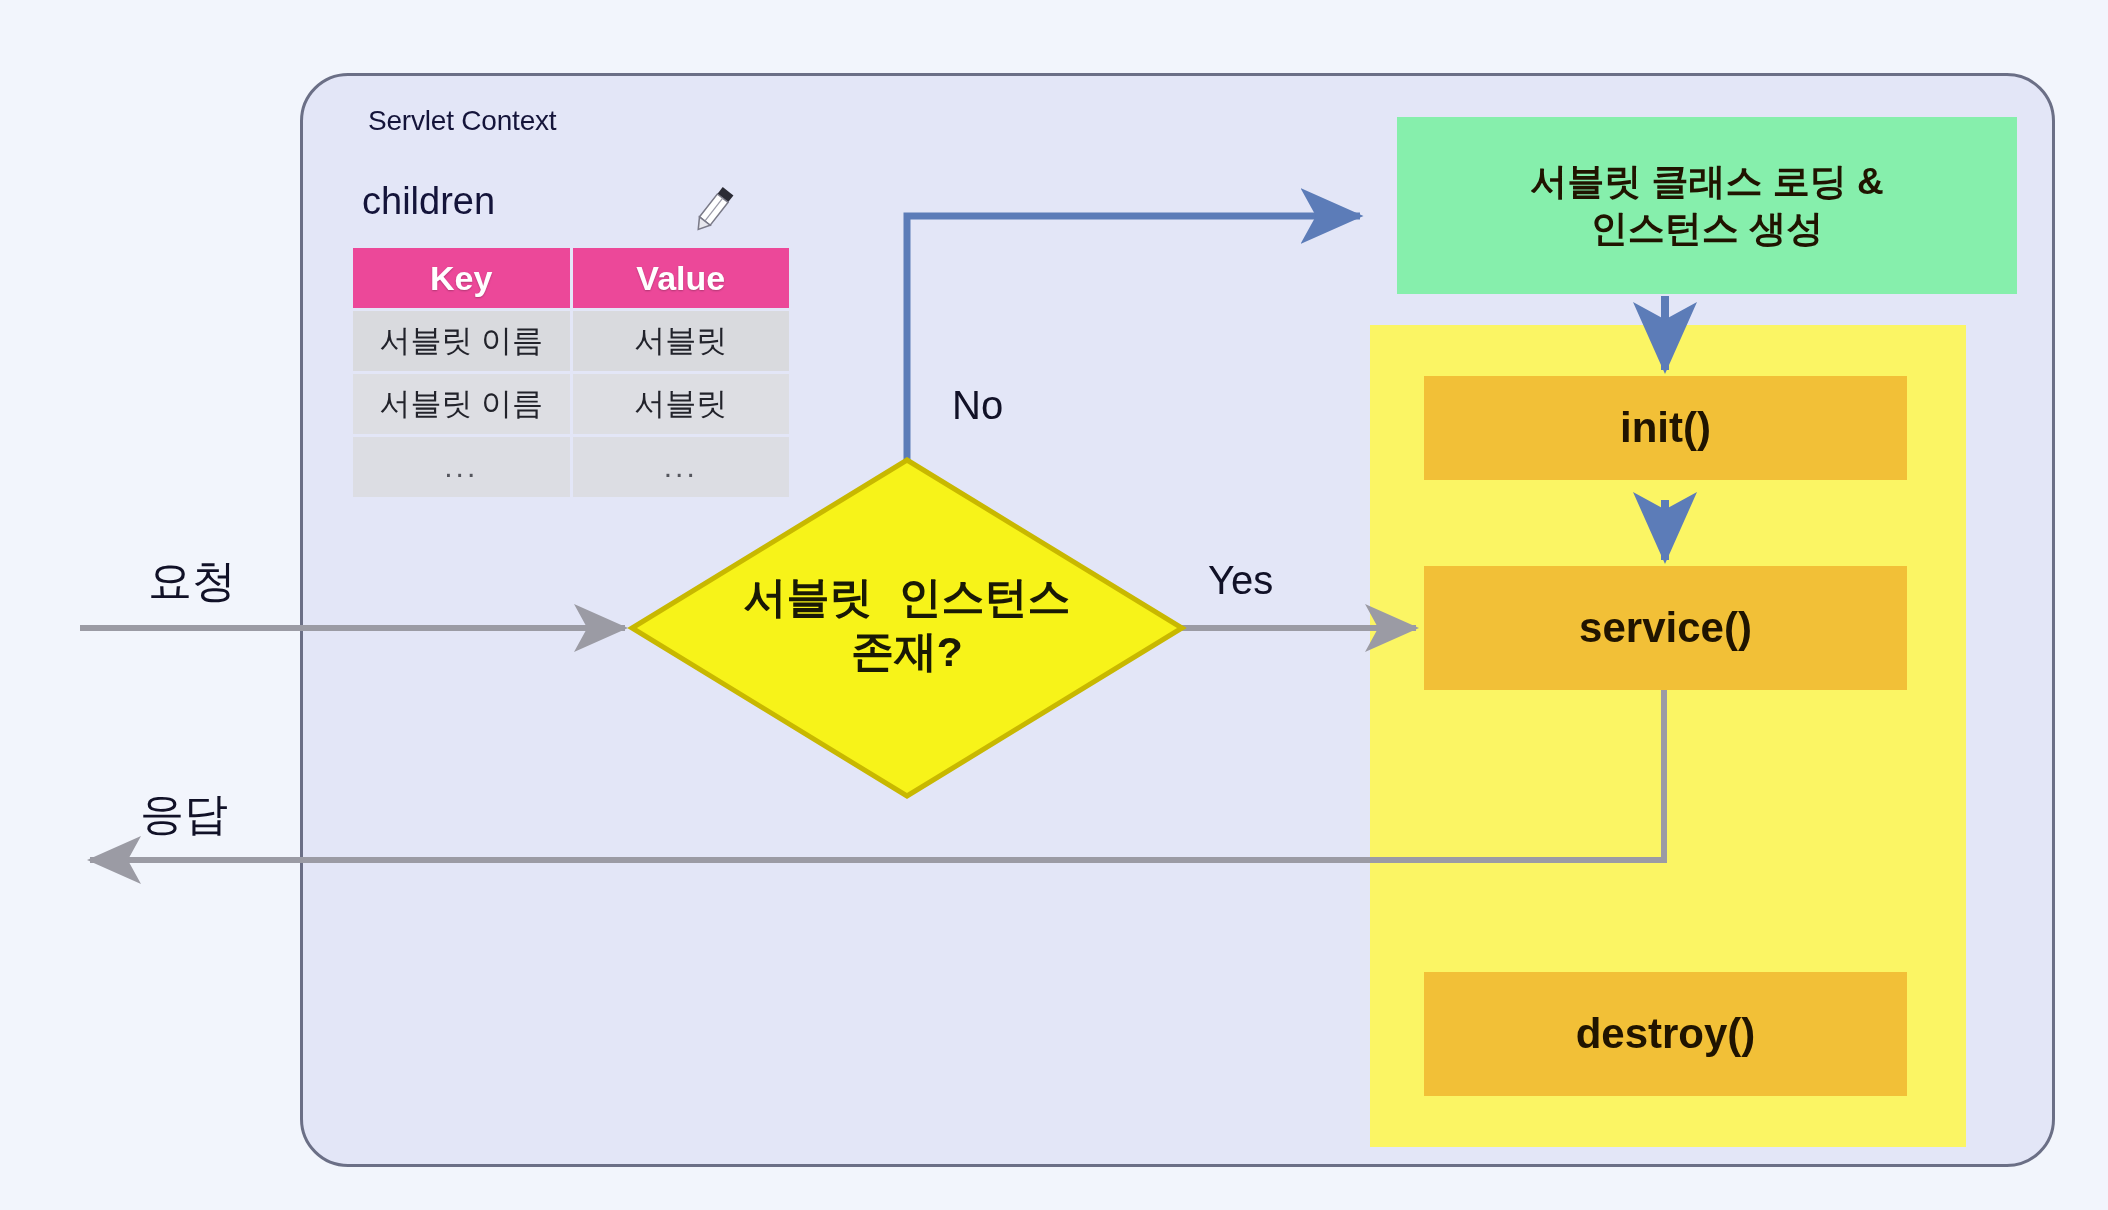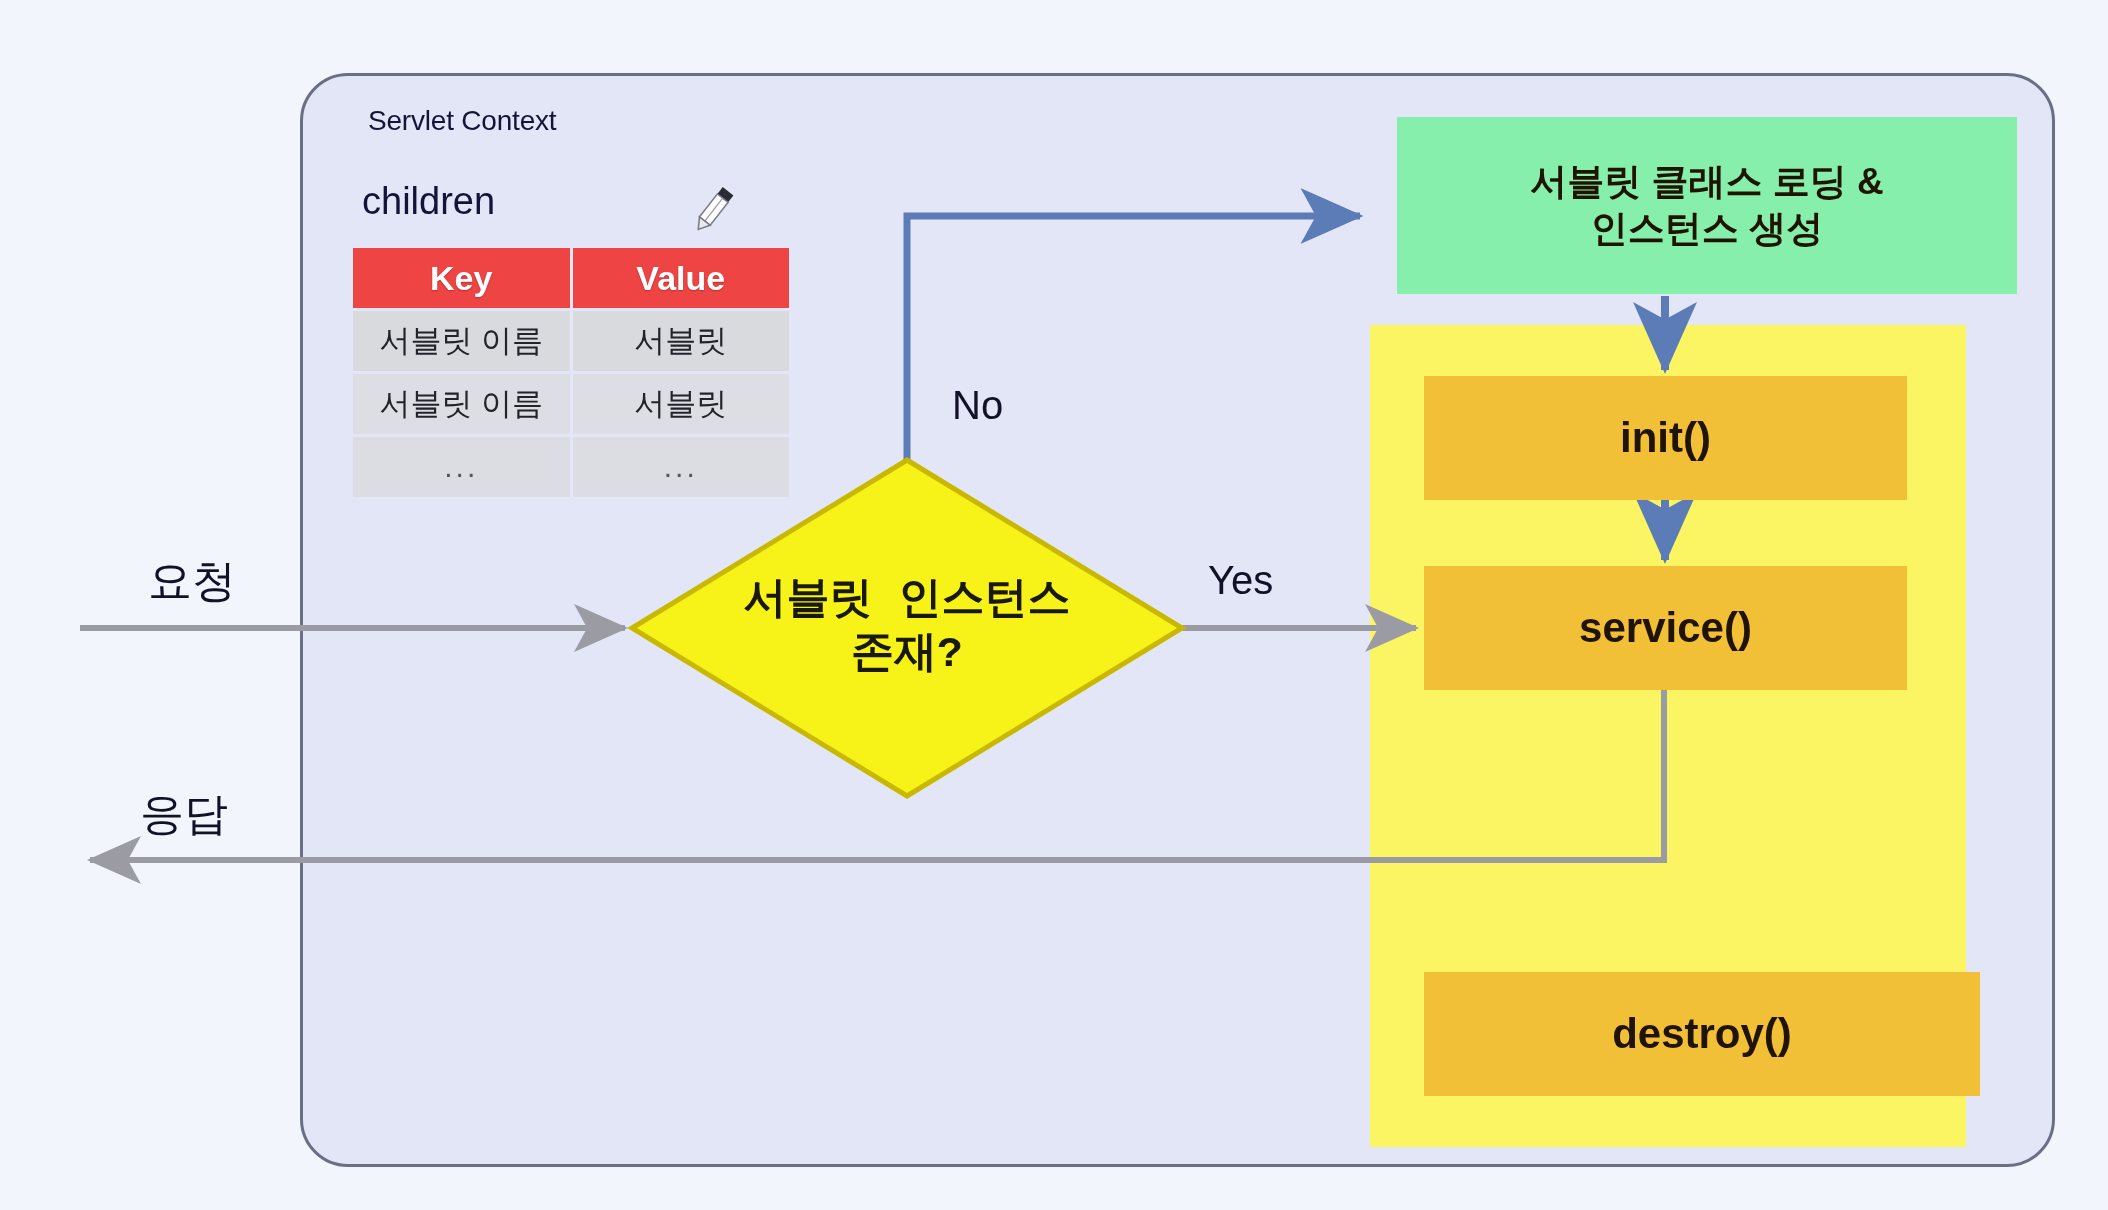--- a/index.html
+++ b/index.html
@@ -70,21 +70,21 @@
   .kv-table {
     position: absolute;
     left: 350px;
     top: 245px;
     width: 442px;
     border-collapse: separate;
     border-spacing: 3px;
     table-layout: fixed;
   }
   .kv-table th {
-    background: #ef4444;
+    background: #ec4899;
     color: #ffffff;
     font-size: 34px;
     font-weight: bold;
     height: 58px;
     text-align: center;
     border: none;
     text-shadow: 0 1px 2px rgba(0,0,0,0.25);
   }
   .kv-table td {
     background: #d9dade;
@@ -122,36 +122,36 @@
     height: 177px;
     font-size: 37px;
     font-weight: 600;
     background: #86efac;
     margin-left: 27px;
   }
   .obox.init {
     left: 1424px;
     top: 376px;
     width: 483px;
-    height: 124px;
+    height: 104px;
     font-size: 42px;
     font-weight: 600;
   }
   .obox.service {
     left: 1424px;
     top: 566px;
     width: 483px;
     height: 124px;
     font-size: 42px;
     font-weight: 600;
   }
   .obox.destroy {
     left: 1424px;
     top: 972px;
-    width: 556px;
+    width: 483px;
     height: 124px;
     font-size: 42px;
     font-weight: 600;
   }
 
   
   .diamond-wrap {
     position: absolute;
     left: 632px;
     top: 458px;

